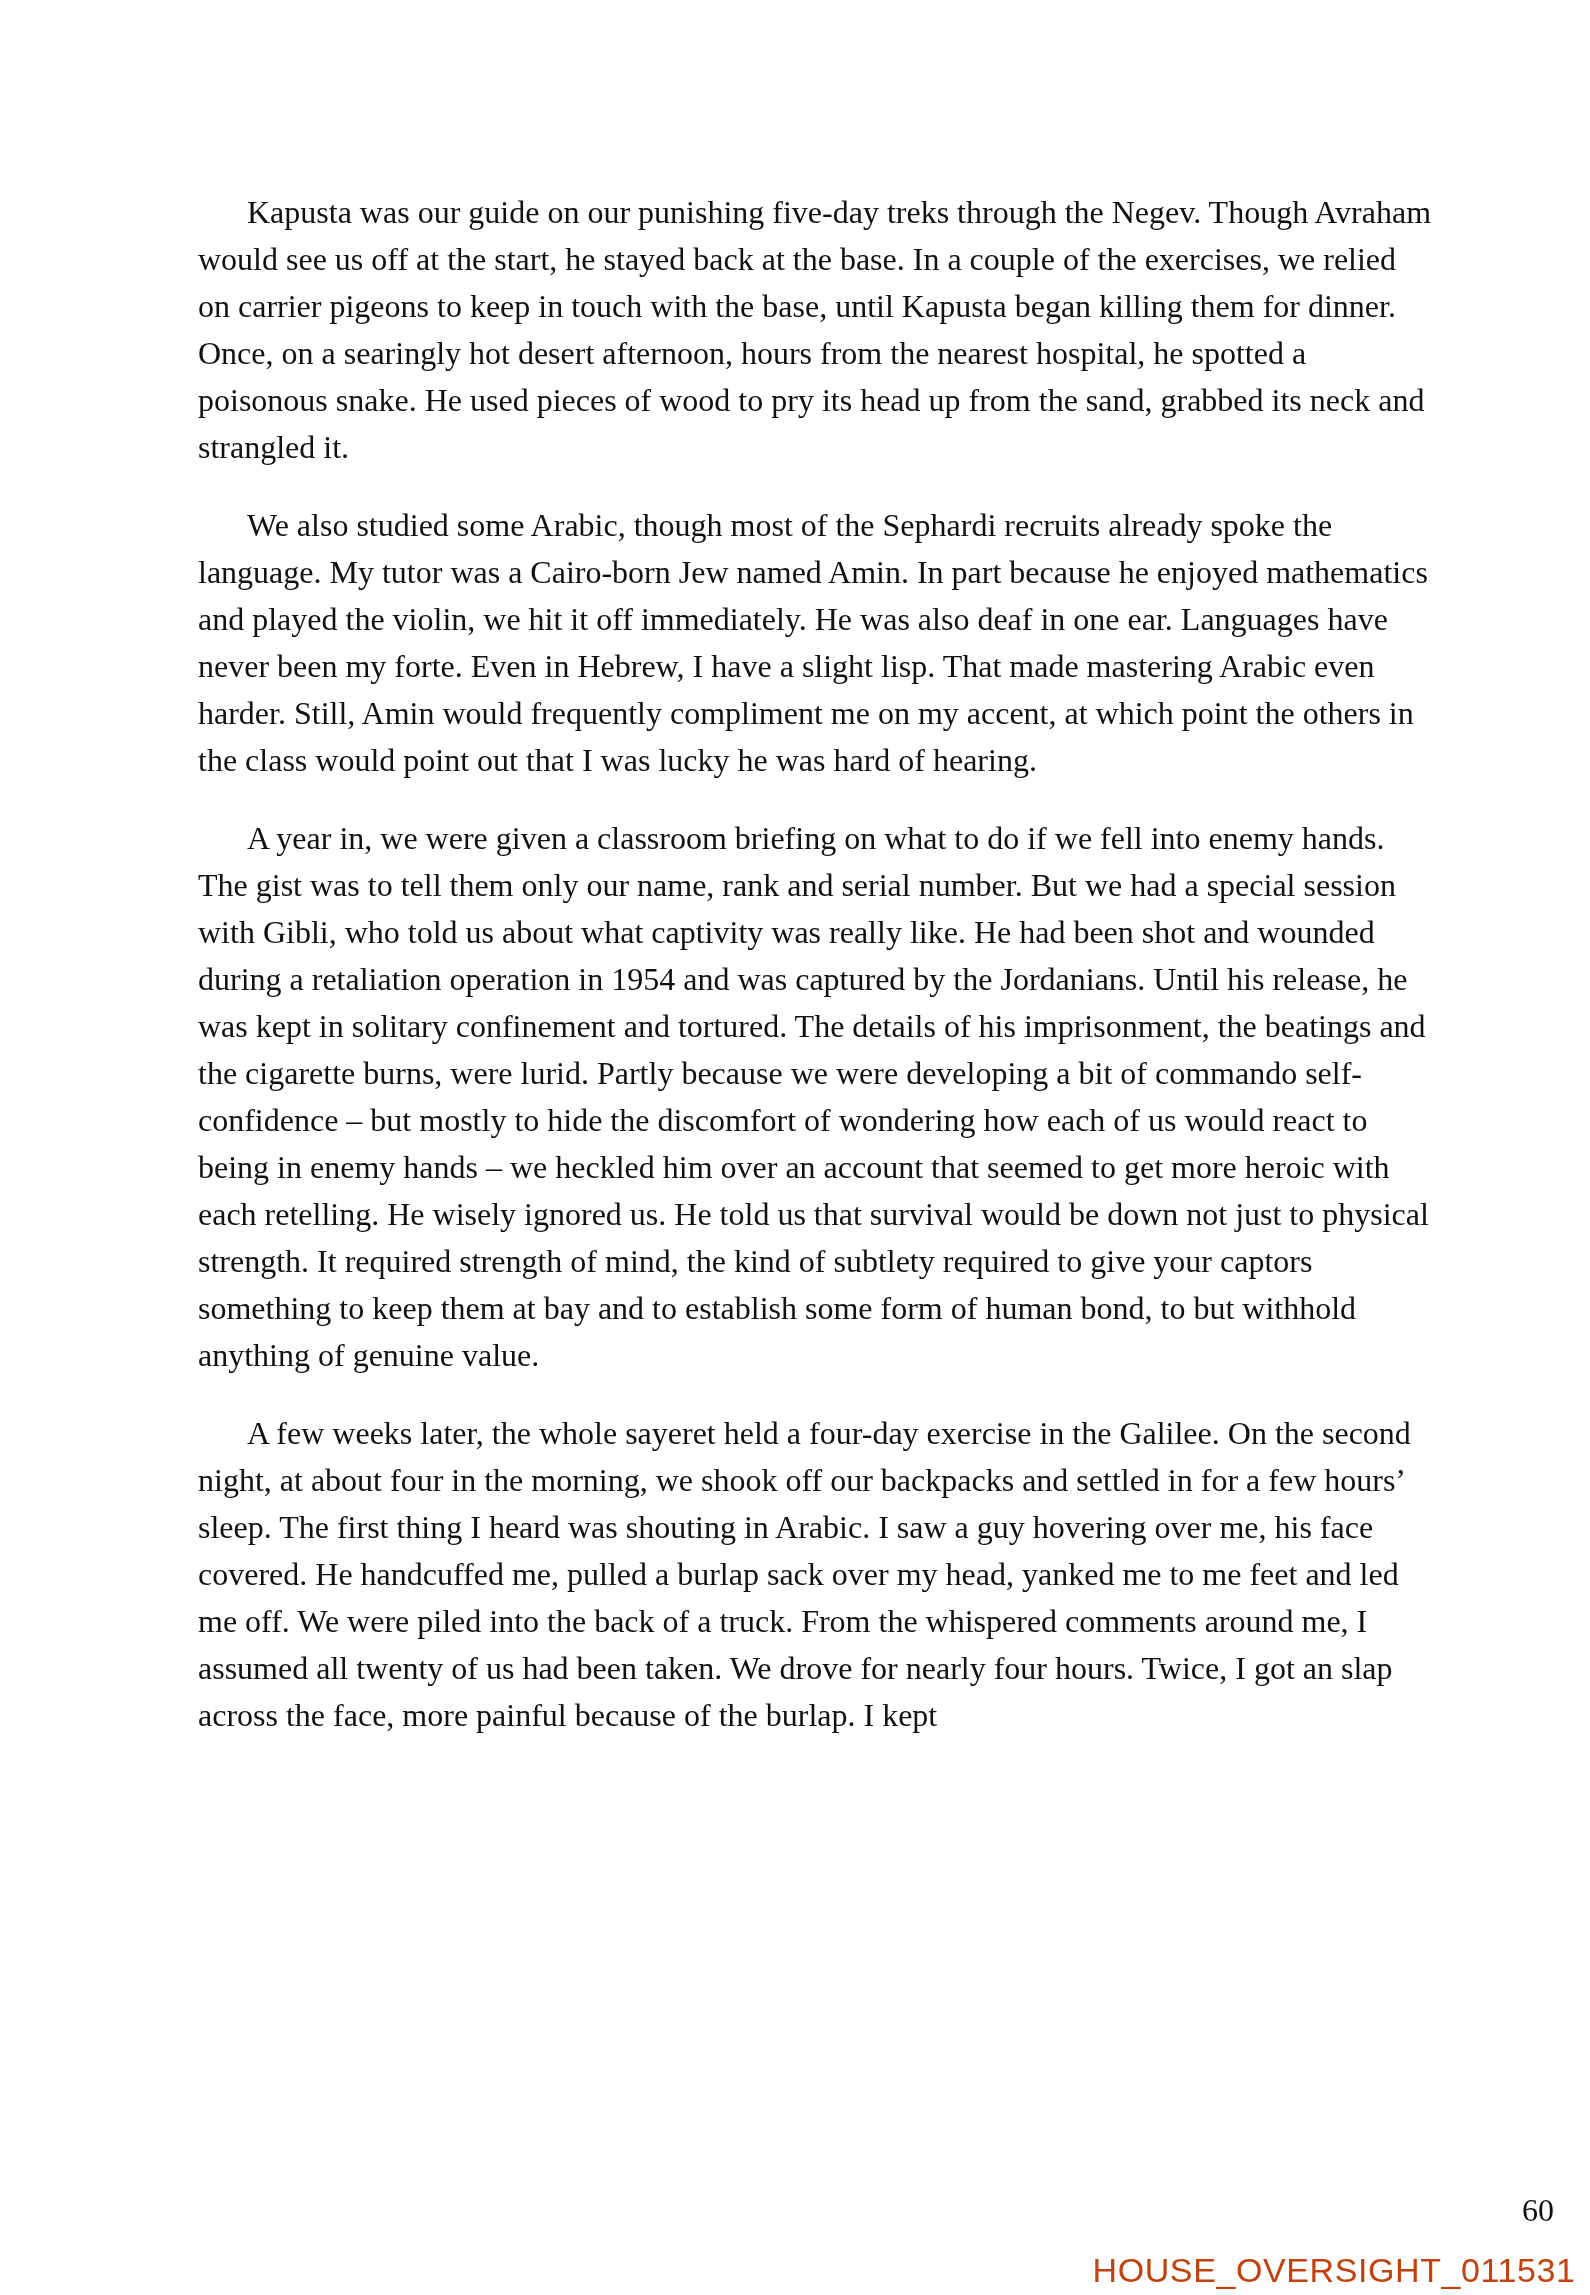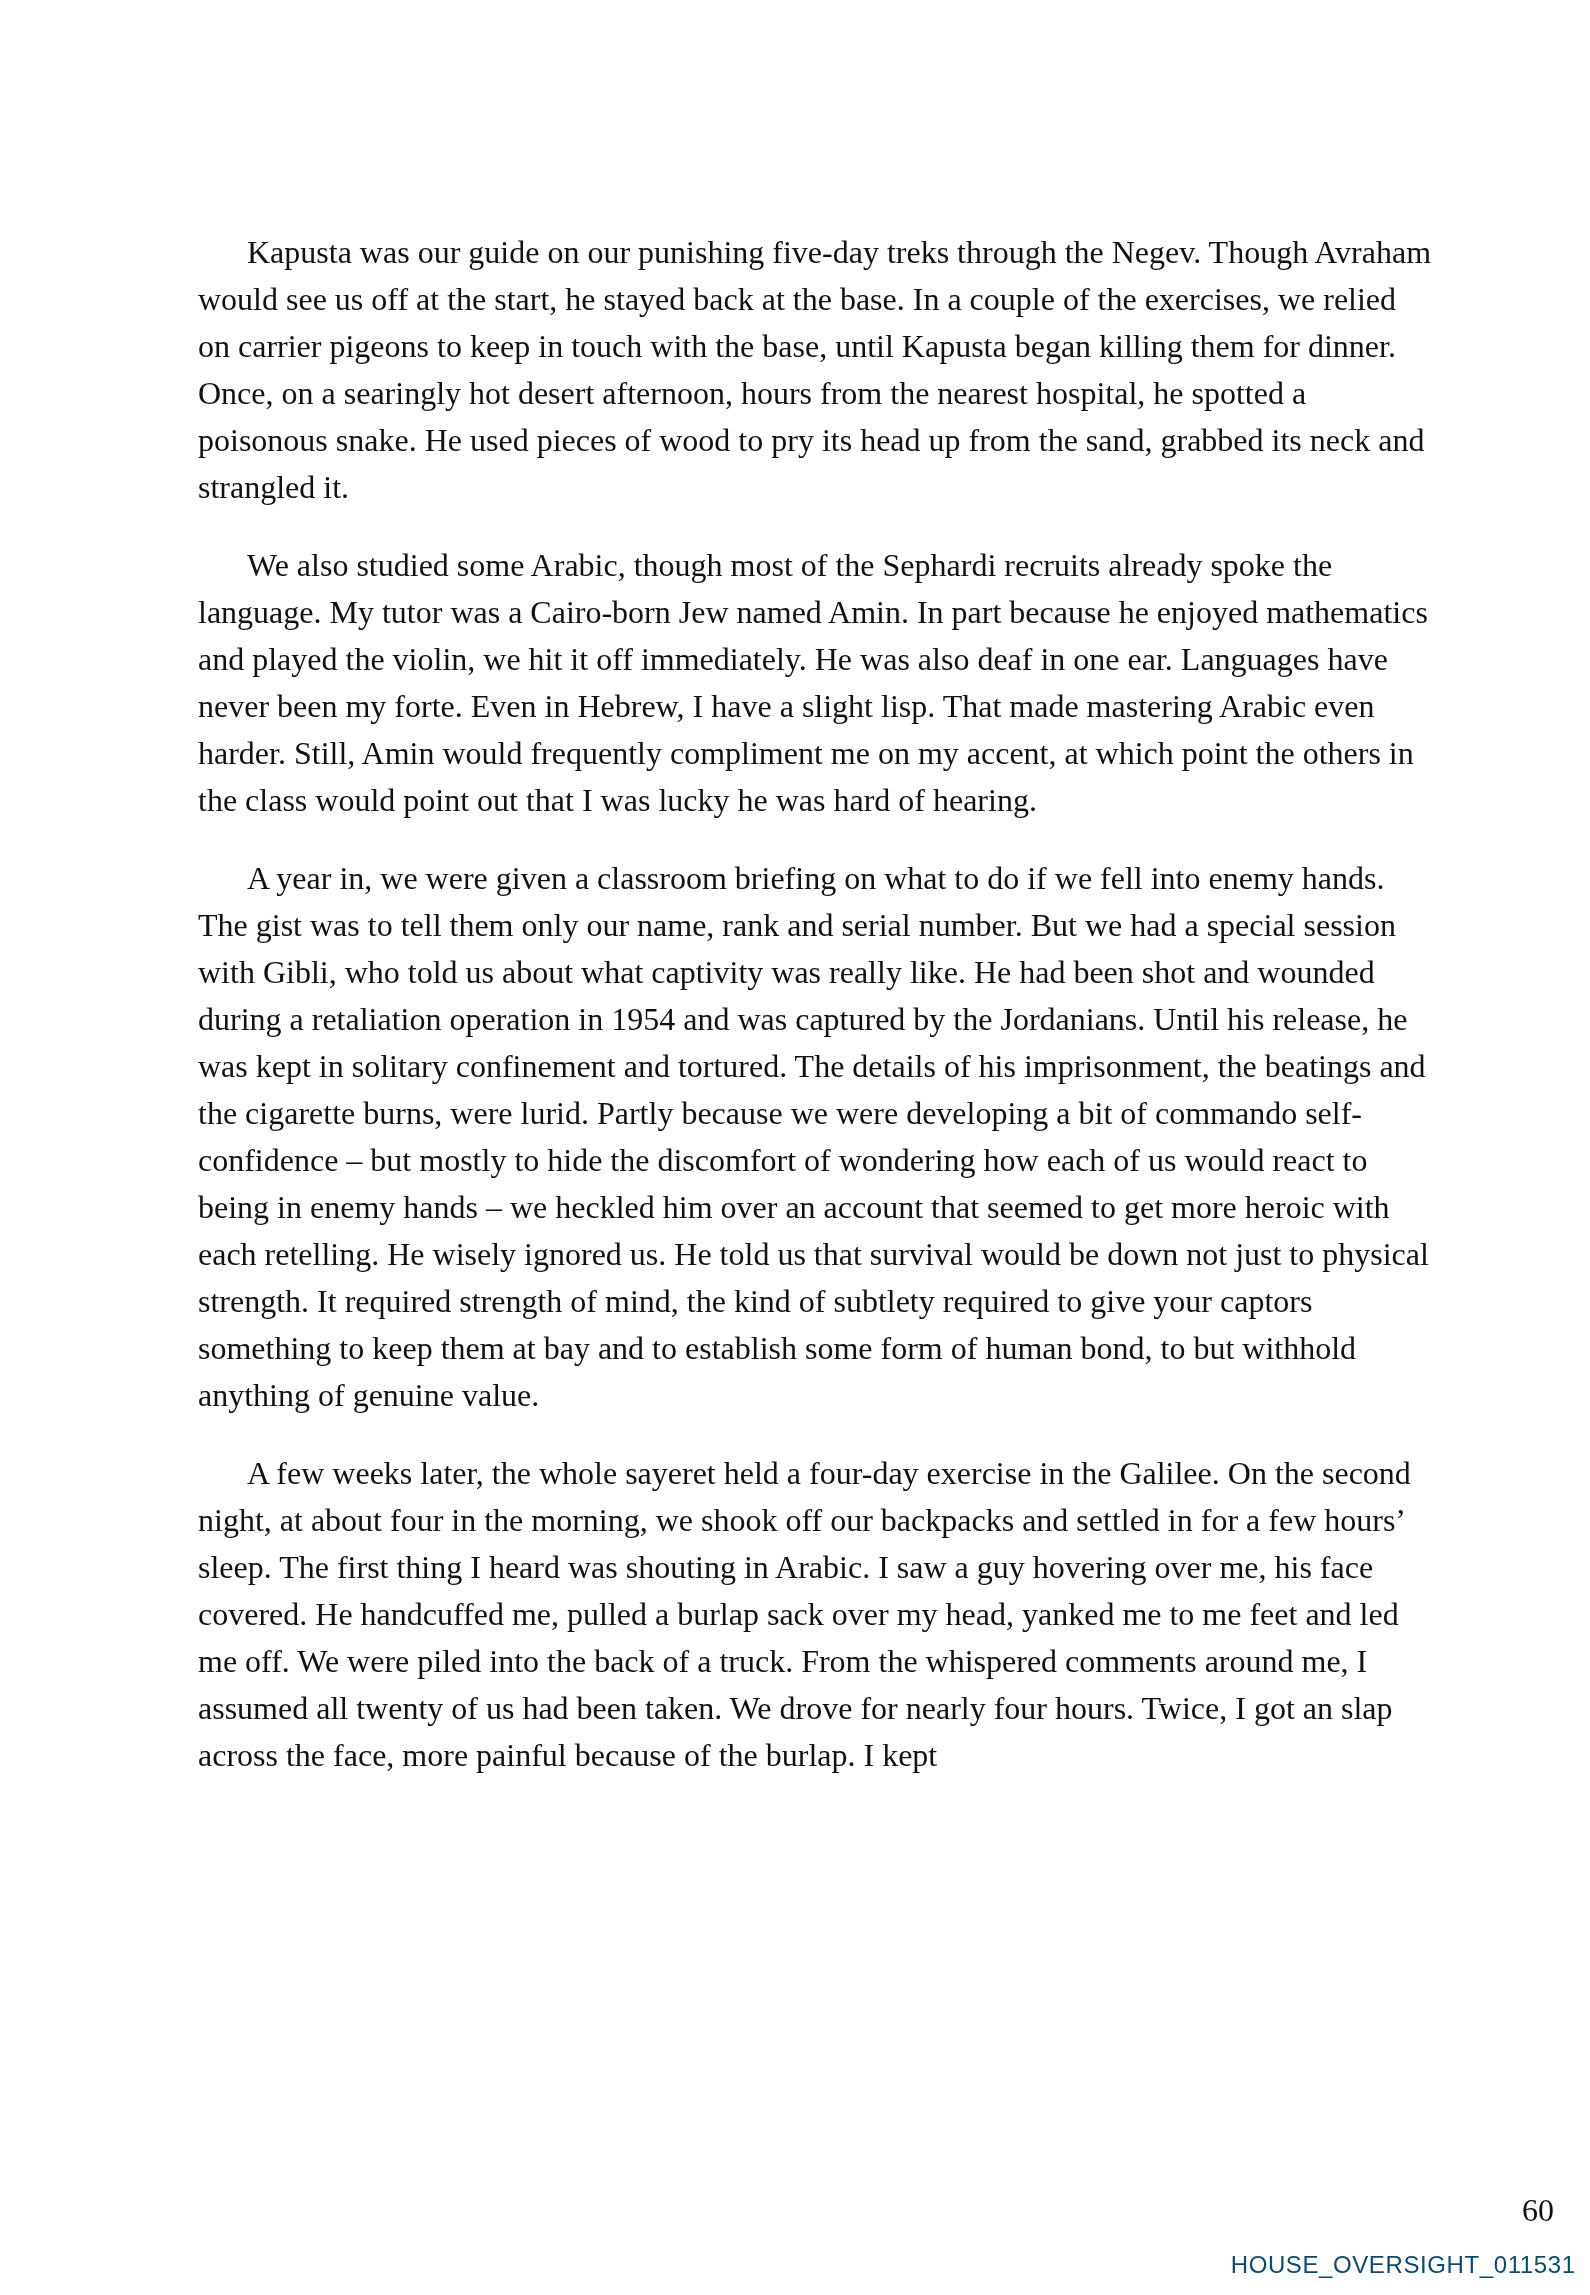--- a/index.html
+++ b/index.html
@@ -17,42 +17,41 @@
     color: #111111;
   }
   .text-block {
     position: absolute;
     left: 198px;
     top: 189px;
     width: 1235px;
     font-size: 32px;
     line-height: 47px;
     text-align: left;
-    margin-top: 40px;
   }
   .para {
     margin: 0 0 31px 0;
     text-indent: 49px;
   }
   .page-number {
     position: absolute;
     right: 37px;
     top: 2192px;
     font-size: 32px;
     font-family: "Liberation Serif", serif;
     color: #111111;
   }
   .bates-stamp {
     position: absolute;
     right: 15.4px;
     top: 2251px;
-    font-size: 24px;
+    font-size: 34px;
     letter-spacing: 0.6px;
     font-family: "Liberation Sans", sans-serif;
-    color: #0c4a6e;
+    color: #c2410c;
     margin-left: 16px;
   }
 </style>
 </head>
 <body>
 
 <div class="page">
   <div class="text-block">
     <p class="para">Kapusta was our guide on our punishing five-day treks through the Negev. Though Avraham would see us off at the start, he stayed back at the base. In a couple of the exercises, we relied on carrier pigeons to keep in touch with the base, until Kapusta began killing them for dinner. Once, on a searingly hot desert afternoon, hours from the nearest hospital, he spotted a poisonous snake. He used pieces of wood to pry its head up from the sand, grabbed its neck and strangled it.</p>
     <p class="para">We also studied some Arabic, though most of the Sephardi recruits already spoke the language. My tutor was a Cairo-born Jew named Amin. In part because he enjoyed mathematics and played the violin, we hit it off immediately. He was also deaf in one ear. Languages have never been my forte. Even in Hebrew, I have a slight lisp. That made mastering Arabic even harder. Still, Amin would frequently compliment me on my accent, at which point the others in the class would point out that I was lucky he was hard of hearing.</p>

